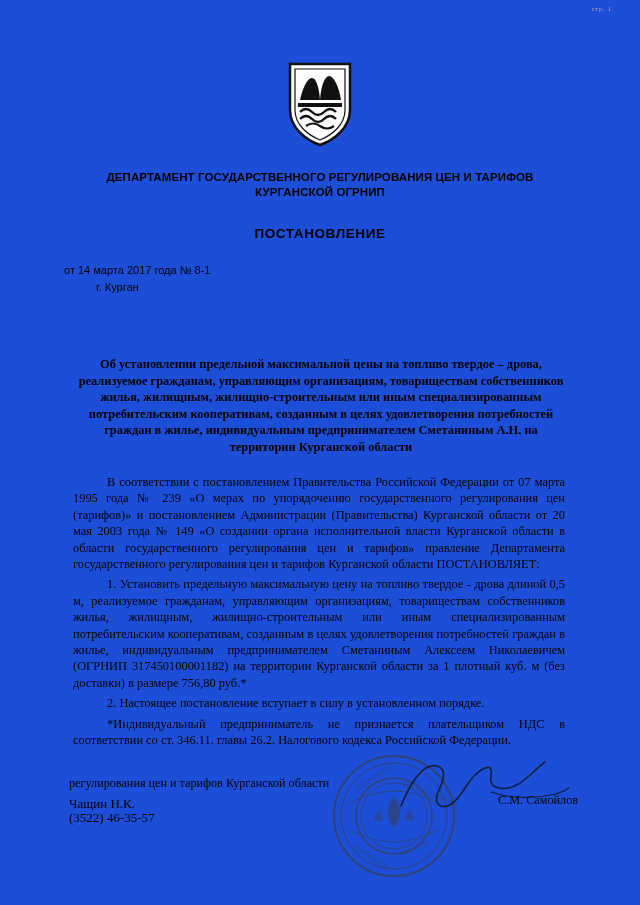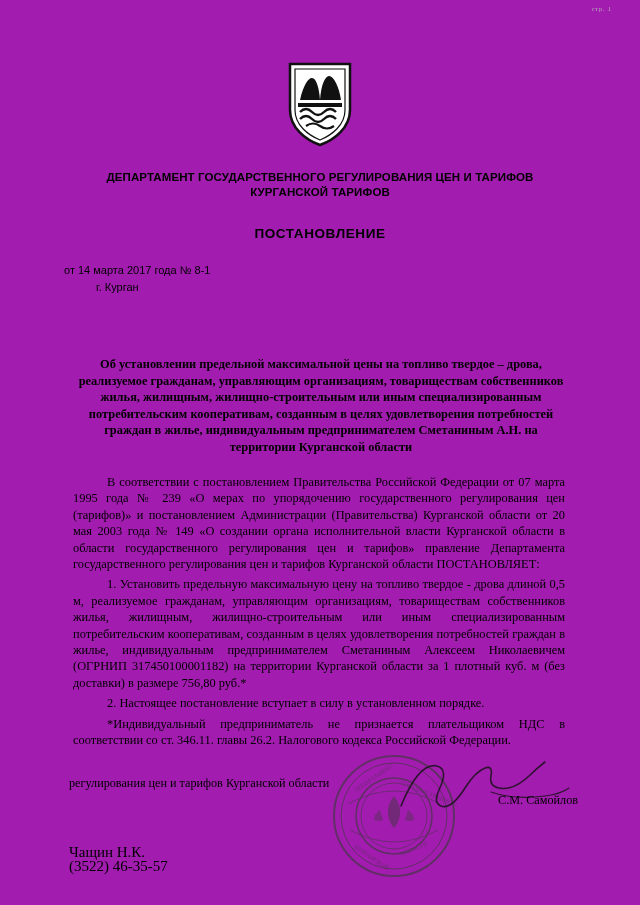--- a/index.html
+++ b/index.html
@@ -12,21 +12,21 @@
     height: 905px;
     position: relative;
     font-family: "Liberation Sans", sans-serif;
     color: #000;
     overflow: hidden;
   }
   .page {
     position: relative;
     width: 640px;
     height: 905px;
-    background: #a21caf;
+    background: #1d4ed8;
   }
   .corner-mark {
     position: absolute;
     top: 6px;
     right: 28px;
     font-size: 6px;
     color: #b9b9b9;
     letter-spacing: 1px;
     font-family: "Liberation Serif", serif;
   }
@@ -122,24 +122,24 @@
   .sig-name {
     position: absolute;
     top: 793px;
     right: 62px;
     font-family: "Liberation Serif", serif;
     font-size: 12.2px;
   }
 
   .contact-block {
     position: absolute;
-    top: 845px;
+    top: 797px;
     left: 69px;
     font-family: "Liberation Serif", serif;
-    font-size: 15px;
+    font-size: 13px;
     line-height: 14px;
   }
 
   
   .stamp {
     position: absolute;
     top: 752px;
     left: 330px;
     width: 128px;
     height: 128px;
@@ -171,21 +171,21 @@
       <path d="M36 40 C37 25 41 16 45 16 C50 16 55 27 57 40 Z" fill="#111"></path>
       <path d="M14 43 H58 V47 H14 Z" fill="#111"></path>
       <path d="M16 52 q6 -6 12 0 q6 6 12 0 q6 -6 12 0" fill="none" stroke="#111" stroke-width="2.4"></path>
       <path d="M16 59 q6 -6 12 0 q6 6 12 0 q6 -6 12 0" fill="none" stroke="#111" stroke-width="2.4"></path>
       <path d="M22 66 q7 -5 14 0 q7 5 14 0" fill="none" stroke="#111" stroke-width="2.2"></path>
     </svg>
   </div>
 
   <div class="header-block">
     <div class="dept-title">ДЕПАРТАМЕНТ ГОСУДАРСТВЕННОГО РЕГУЛИРОВАНИЯ ЦЕН И ТАРИФОВ</div>
-    <div class="dept-title">КУРГАНСКОЙ ТАРИФОВ</div>
+    <div class="dept-title">КУРГАНСКОЙ ОГРНИП</div>
     <div class="doc-type">ПОСТАНОВЛЕНИЕ</div>
   </div>
 
   <div class="date-block">
     <div class="date-line">от 14 марта 2017 года № 8-1</div>
     <div class="city-line">г. Курган</div>
   </div>
 
   <div class="subject">Об установлении предельной максимальной цены на топливо твердое – дрова, реализуемое гражданам, управляющим организациям, товариществам собственников жилья, жилищным, жилищно-строительным или иным специализированным потребительским кооперативам, созданным в целях удовлетворения потребностей граждан в жилье, индивидуальным предпринимателем Сметаниным А.Н. на территории Курганской области</div>
 

